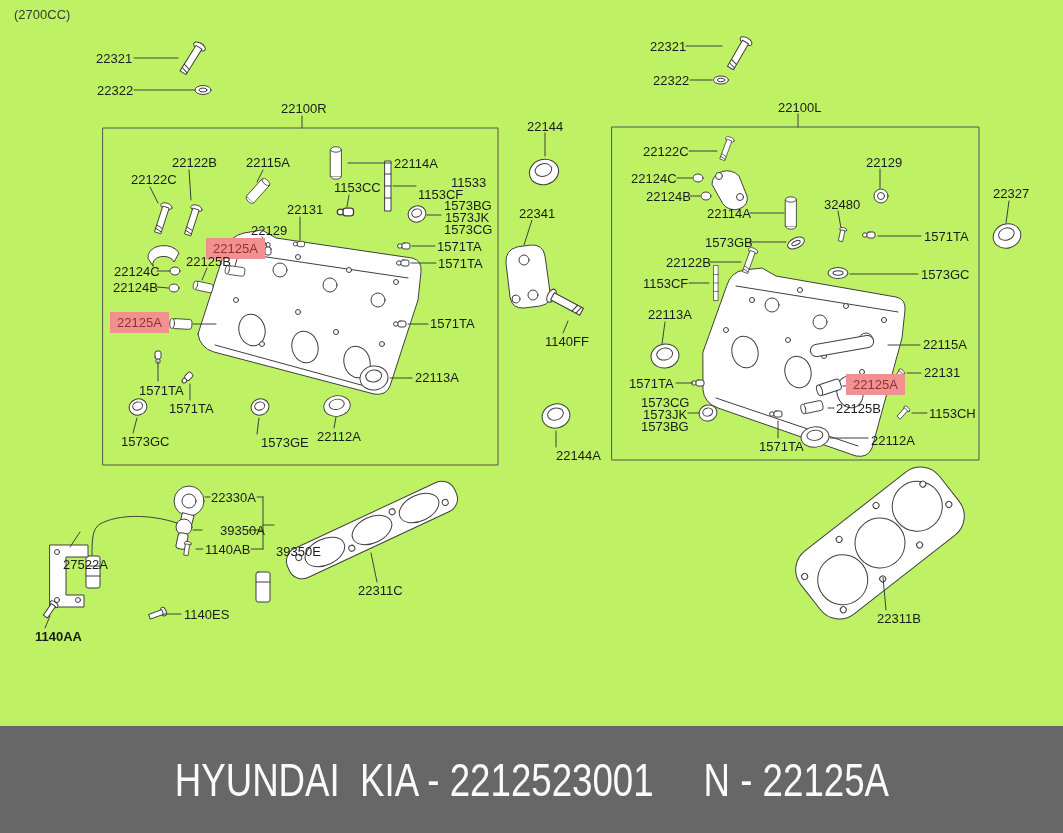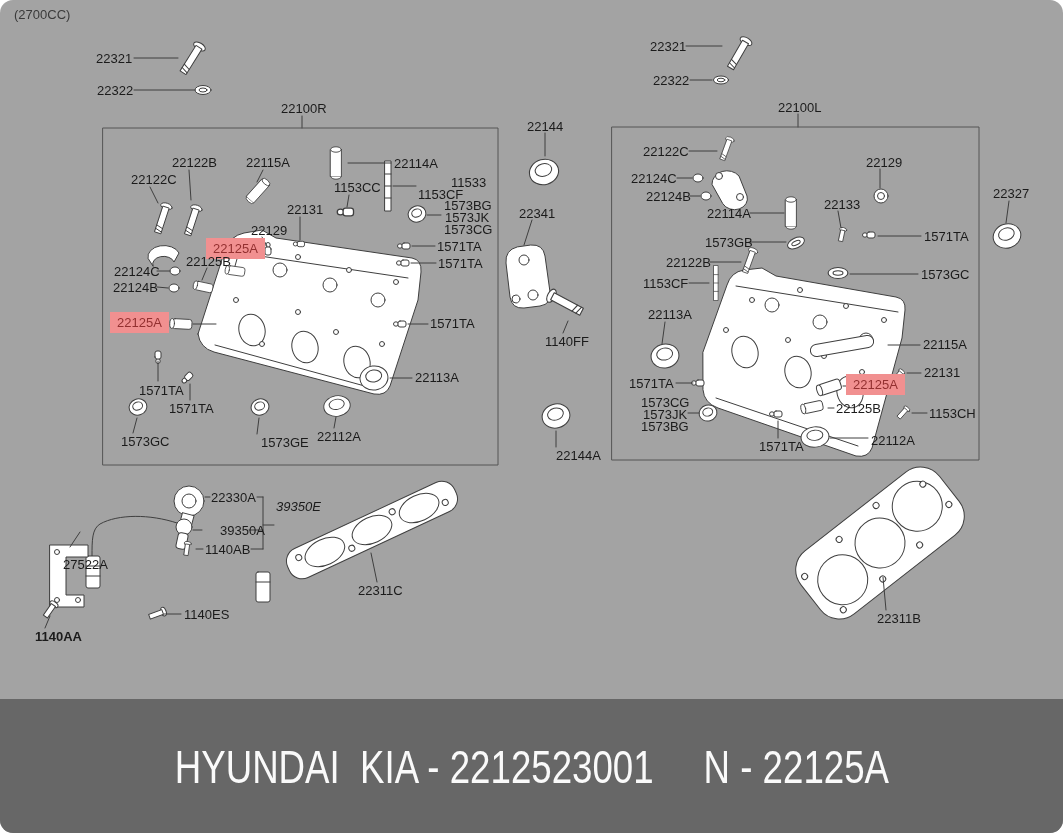--- a/index.html
+++ b/index.html
@@ -1,24 +1,24 @@
 <!DOCTYPE html>
 <html style="--highlight-bg: #f19090; --highlight-text: #933030; --banner-bg: #676767; --banner-text: #fafafa; --line-art: #3f3f3f; --label-text: #1b1b1b;"><head>
 <meta charset="utf-8">
 <style>
   html,body{margin:0;padding:0;background:#fff;}
-  #stage{position:relative;width:1063px;height:833px;background:#a3a3a3;overflow:hidden;
-         font-family:"Liberation Sans",sans-serif;border-radius:13px;}
+  #stage{position:relative;width:1063px;height:833px;background:#bef264;overflow:hidden;
+         font-family:"Liberation Sans",sans-serif;}
   #art{position:absolute;left:0;top:0;}
   #labels{position:absolute;left:0;top:0;width:100%;height:100%;pointer-events:none;}
   .part-label{position:absolute;font-size:13px;line-height:13px;color:#1b1b1b;white-space:nowrap;}
   .part-label.hl{background:var(--highlight-bg,#f19090);color:var(--highlight-text,#933030);
                  padding:4px 7px 4px 7px;line-height:13px;}
   .engine-size{position:absolute;left:14px;top:8px;font-size:13px;line-height:13px;color:#3a3a3a;}
-  .banner{position:absolute;left:0;bottom:0;width:1063px;height:134px;
+  .banner{position:absolute;left:0;bottom:0;width:1063px;height:107px;
           background:var(--banner-bg,#676767);display:flex;align-items:center;justify-content:center;}
   .banner-inner{display:flex;align-items:center;color:var(--banner-text,#fafafa);
                 font-size:47px;line-height:47px;white-space:pre;transform:scaleX(0.78);}
   .banner .gap{display:inline-block;width:64px;}
 </style>
 </head>
 <body>
 
 <div id="stage">
 
@@ -351,21 +351,21 @@
       <div class="part-label" style="left: 545px; top: 335px;">1140FF</div>
       <div class="part-label" style="left: 556px; top: 449px;">22144A</div>
       <div class="part-label" style="left: 650px; top: 40px;">22321</div>
       <div class="part-label" style="left: 653px; top: 74px;">22322</div>
       <div class="part-label" style="left: 778px; top: 101px;">22100L</div>
       <div class="part-label" style="left: 643px; top: 145px;">22122C</div>
       <div class="part-label" style="left: 631px; top: 172px;">22124C</div>
       <div class="part-label" style="left: 646px; top: 190px;">22124B</div>
       <div class="part-label" style="left: 707px; top: 207px;">22114A</div>
       <div class="part-label" style="left: 866px; top: 156px;">22129</div>
-      <div class="part-label" style="left: 824px; top: 198px;">22133</div>
+      <div class="part-label" style="left: 824px; top: 198px;">32480</div>
       <div class="part-label" style="left: 705px; top: 236px;">1573GB</div>
       <div class="part-label" style="left: 924px; top: 230px;">1571TA</div>
       <div class="part-label" style="left: 993px; top: 187px;">22327</div>
       <div class="part-label" style="left: 666px; top: 256px;">22122B</div>
       <div class="part-label" style="left: 643px; top: 277px;">1153CF</div>
       <div class="part-label" style="left: 921px; top: 268px;">1573GC</div>
       <div class="part-label" style="left: 648px; top: 308px;">22113A</div>
       <div class="part-label" style="left: 629px; top: 377px;">1571TA</div>
       <div class="part-label" style="left: 923px; top: 338px;">22115A</div>
       <div class="part-label" style="left: 924px; top: 366px;">22131</div>
@@ -373,21 +373,21 @@
       <div class="part-label" style="left: 641px; top: 396px;">1573CG</div>
       <div class="part-label" style="left: 643px; top: 408px;">1573JK</div>
       <div class="part-label" style="left: 641px; top: 420px;">1573BG</div>
       <div class="part-label" style="left: 836px; top: 402px;">22125B</div>
       <div class="part-label" style="left: 929px; top: 407px;">1153CH</div>
       <div class="part-label" style="left: 759px; top: 440px;">1571TA</div>
       <div class="part-label" style="left: 871px; top: 434px;">22112A</div>
       <div class="part-label" style="left: 211px; top: 491px;">22330A</div>
       <div class="part-label" style="left: 63px; top: 519px; margin-top: 39px;">27522A</div>
       <div class="part-label" style="left: 220px; top: 524px;">39350A</div>
-      <div class="part-label" style="left: 276px; top: 500px; font-style: italic;">39350E</div>
+      <div class="part-label" style="left: 276px; top: 545px;">39350E</div>
       <div class="part-label" style="left: 205px; top: 543px;">1140AB</div>
       <div class="part-label" style="left: 184px; top: 608px;">1140ES</div>
       <div class="part-label" style="left: 35px; top: 630px; font-weight: bold;">1140AA</div>
       <div class="part-label" style="left: 358px; top: 584px;">22311C</div>
       <div class="part-label" style="left: 877px; top: 612px;">22311B</div>
     </div>
 
   <div class="banner">
     <div class="banner-inner">
       <span>HYUNDAI  KIA - 2212523001</span>

